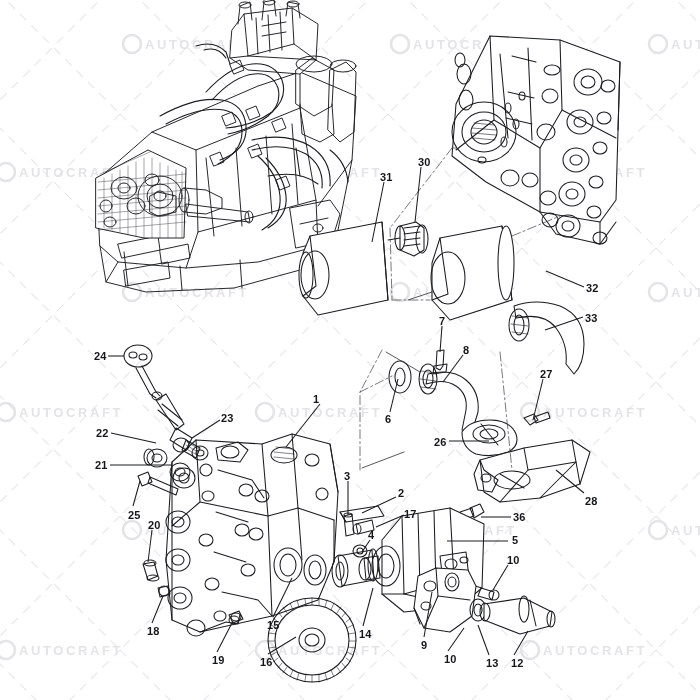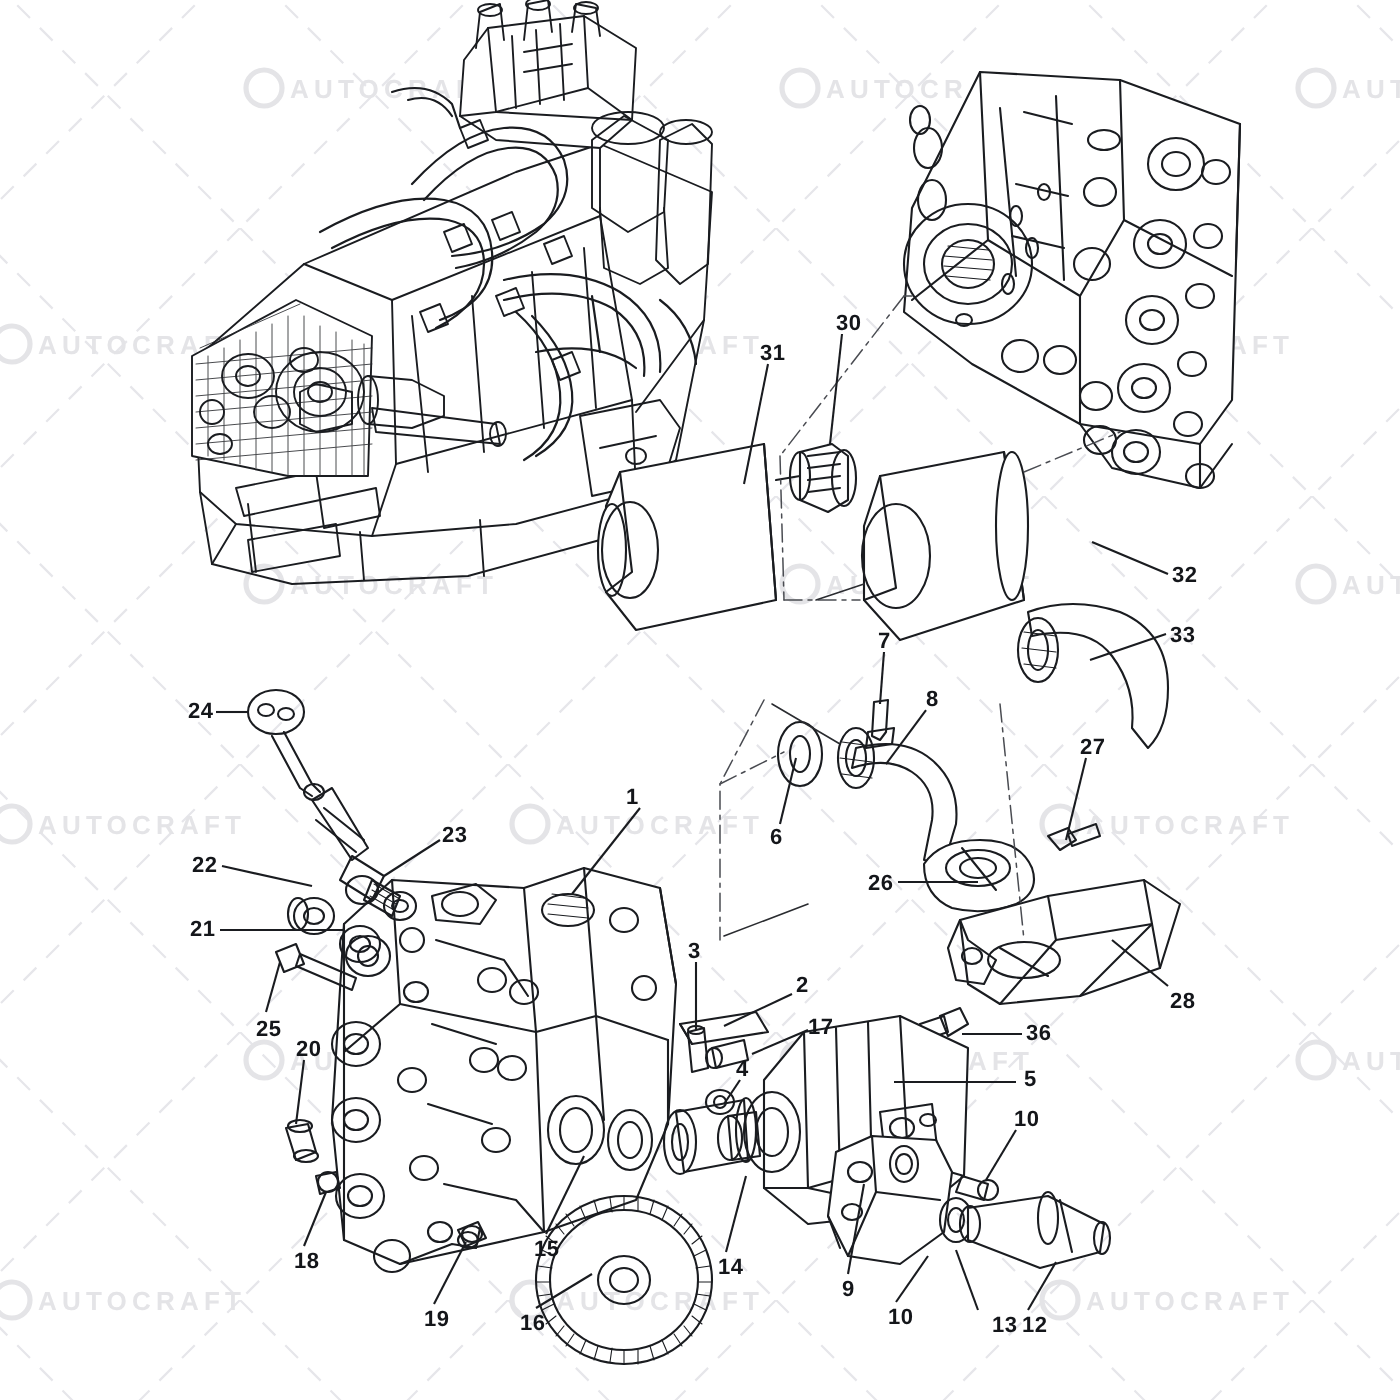--- a/index.html
+++ b/index.html
@@ -677,21 +677,21 @@
       <div class="lbl" style="left: 344px; top: 471px;">3</div>
       <div class="lbl" style="left: 368px; top: 530px;">4</div>
       <div class="lbl" style="left: 512px; top: 535px;">5</div>
       <div class="lbl" style="left: 385px; top: 414px;">6</div>
       <div class="lbl" style="left: 439px; top: 316px;">7</div>
       <div class="lbl" style="left: 463px; top: 345px;">8</div>
       <div class="lbl" style="left: 421px; top: 640px;">9</div>
       <div class="lbl" style="left: 507px; top: 555px;">10</div>
       <div class="lbl" style="left: 444px; top: 654px;">10</div>
       <div class="lbl" style="left: 511px; top: 658px;">12</div>
-      <div class="lbl" style="left: 496px; top: 658px;">13</div>
+      <div class="lbl" style="left: 486px; top: 658px;">13</div>
       <div class="lbl" style="left: 359px; top: 629px;">14</div>
       <div class="lbl" style="left: 267px; top: 620px;">15</div>
       <div class="lbl" style="left: 260px; top: 657px;">16</div>
       <div class="lbl" style="left: 404px; top: 509px;">17</div>
       <div class="lbl" style="left: 147px; top: 626px;">18</div>
       <div class="lbl" style="left: 212px; top: 655px;">19</div>
       <div class="lbl" style="left: 148px; top: 520px;">20</div>
       <div class="lbl" style="left: 95px; top: 460px;">21</div>
       <div class="lbl" style="left: 96px; top: 428px;">22</div>
       <div class="lbl" style="left: 221px; top: 413px;">23</div>

